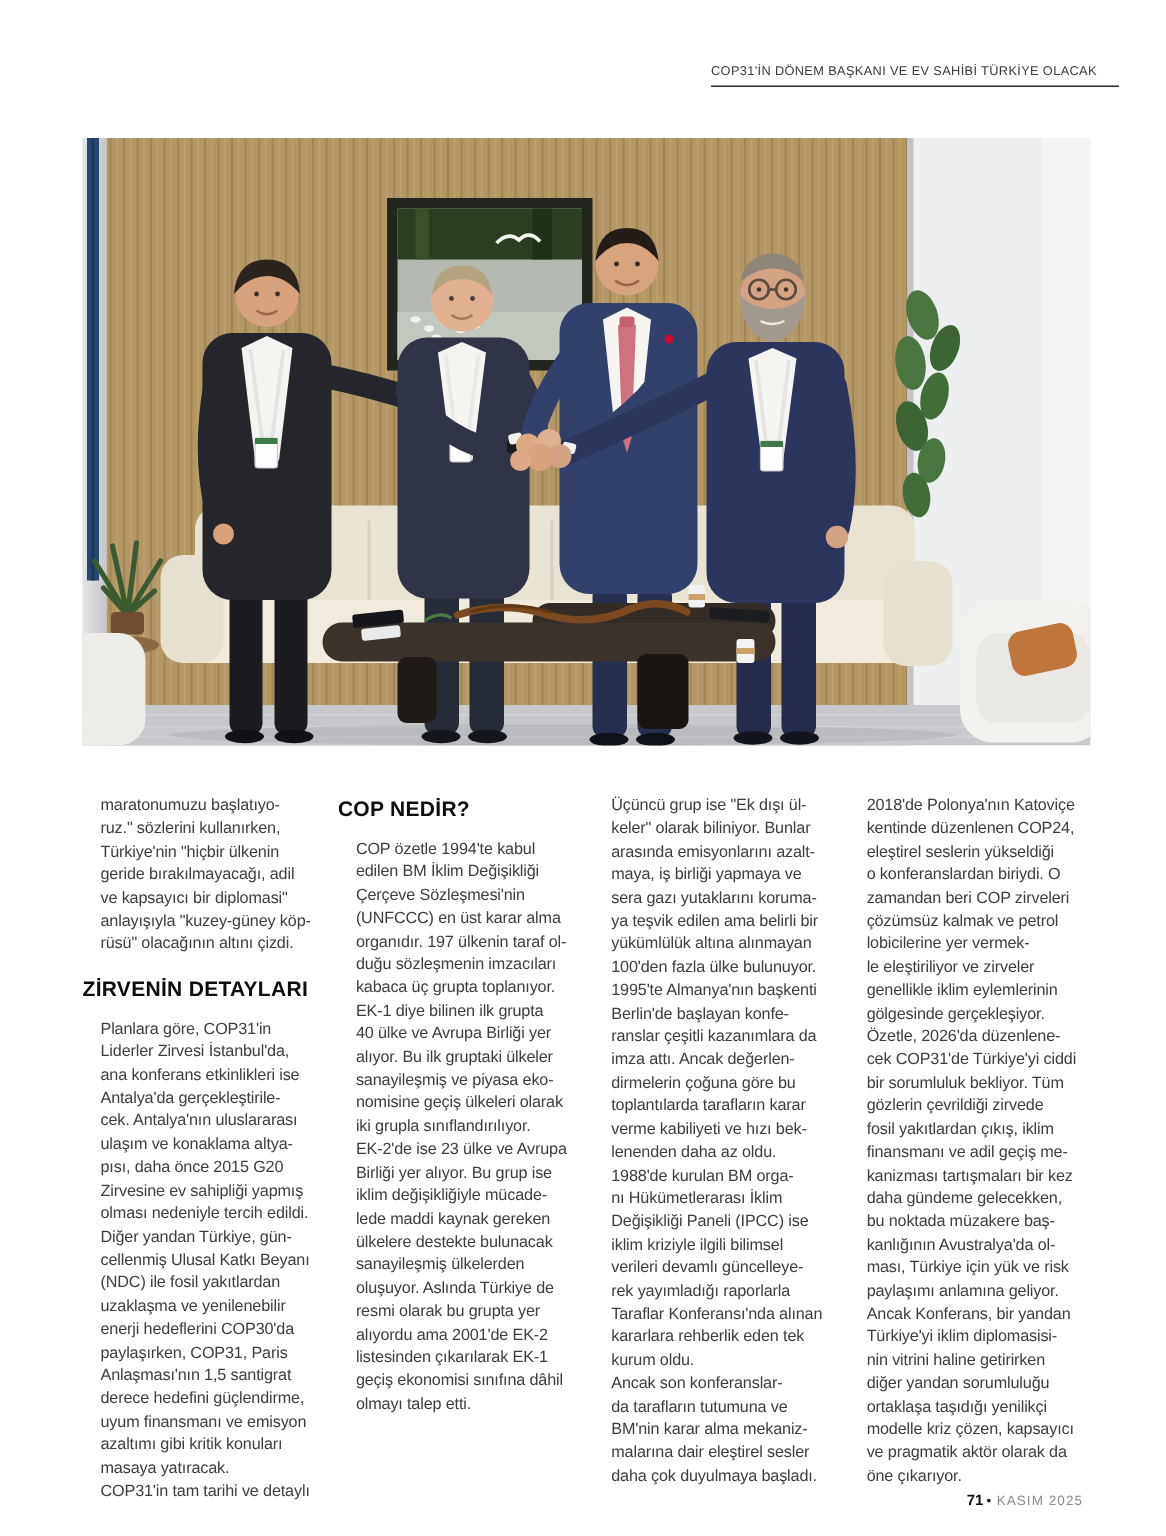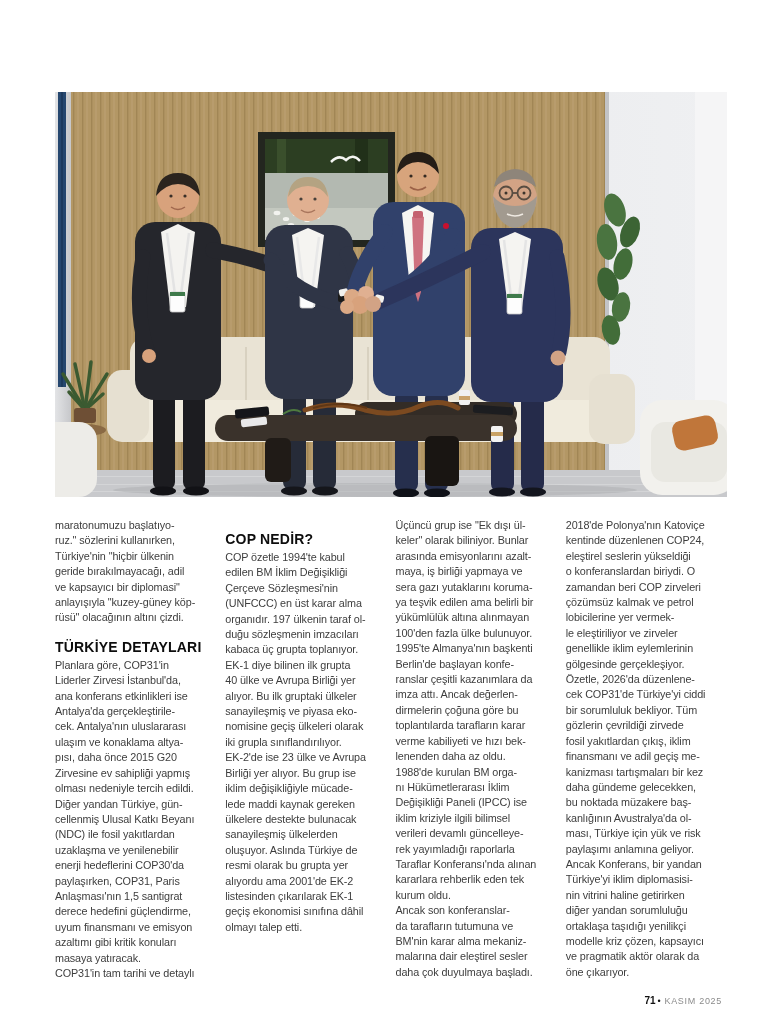--- a/index.html
+++ b/index.html
@@ -16,40 +16,41 @@
   }
   
   .photo{position:absolute;top:92px;left:55px;width:672px;height:405px;display:block;}
   
   .columns{
     position:absolute;top:518px;left:55px;width:667px;
     display:grid;grid-template-columns:repeat(4,1fr);column-gap:14px;
   }
   .col{min-width:0;}
   .col p{
-    margin:0;font-size:10.8px;line-height:15.4px;letter-spacing:-0.1px;
+    margin:12px;font-size:10.8px;line-height:15.4px;letter-spacing:-0.1px;
     white-space:pre;color:#3d3d3d;
   }
   .col h3{
     margin:14px 0 3px 0;font-size:14px;line-height:15px;letter-spacing:.2px;
     color:#0d0d0d;font-weight:bold;white-space:pre;
   }
   
   .folio{
     position:absolute;top:995px;right:55px;font-size:9px;letter-spacing:.7px;
     color:#8b8b8b;white-space:nowrap;
   }
   .folio .num{font-weight:bold;color:#111;font-size:10px;letter-spacing:0;}
   .folio .sep{color:#111;margin:0 3px 0 2px;}
 </style>
 </head>
 <body>
 
 <div class="page">
 
+  <div class="kicker">COP31'İN DÖNEM BAŞKANI VE EV SAHİBİ TÜRKİYE OLACAK</div>
 
   <svg class="photo" viewBox="0 0 672 405" xmlns="http://www.w3.org/2000/svg">
     <defs>
       <pattern id="wood" width="9" height="12" patternUnits="userSpaceOnUse">
         <rect width="9" height="12" fill="#b39765"></rect>
         <rect x="0" width="1.4" height="12" fill="#a18655"></rect>
         <rect x="4.5" width="1" height="12" fill="#bda274"></rect>
       </pattern>
       <linearGradient id="rwall" x1="0" y1="0" x2="1" y2="0">
         <stop offset="0" stop-color="#e4e5e8"></stop>
@@ -254,21 +255,21 @@
 
   <div class="columns">
     <div class="col">
       <p>maratonumuzu başlatıyo-
 ruz." sözlerini kullanırken,
 Türkiye'nin "hiçbir ülkenin
 geride bırakılmayacağı, adil
 ve kapsayıcı bir diplomasi"
 anlayışıyla "kuzey-güney köp-
 rüsü" olacağının altını çizdi.</p>
-      <h3>TÜRKİYE DETAYLARI</h3>
+      <h3>ZİRVENİN DETAYLARI</h3>
       <p>Planlara göre, COP31'in
 Liderler Zirvesi İstanbul'da,
 ana konferans etkinlikleri ise
 Antalya'da gerçekleştirile-
 cek. Antalya'nın uluslararası
 ulaşım ve konaklama altya-
 pısı, daha önce 2015 G20
 Zirvesine ev sahipliği yapmış
 olması nedeniyle tercih edildi.
 Diğer yandan Türkiye, gün-

